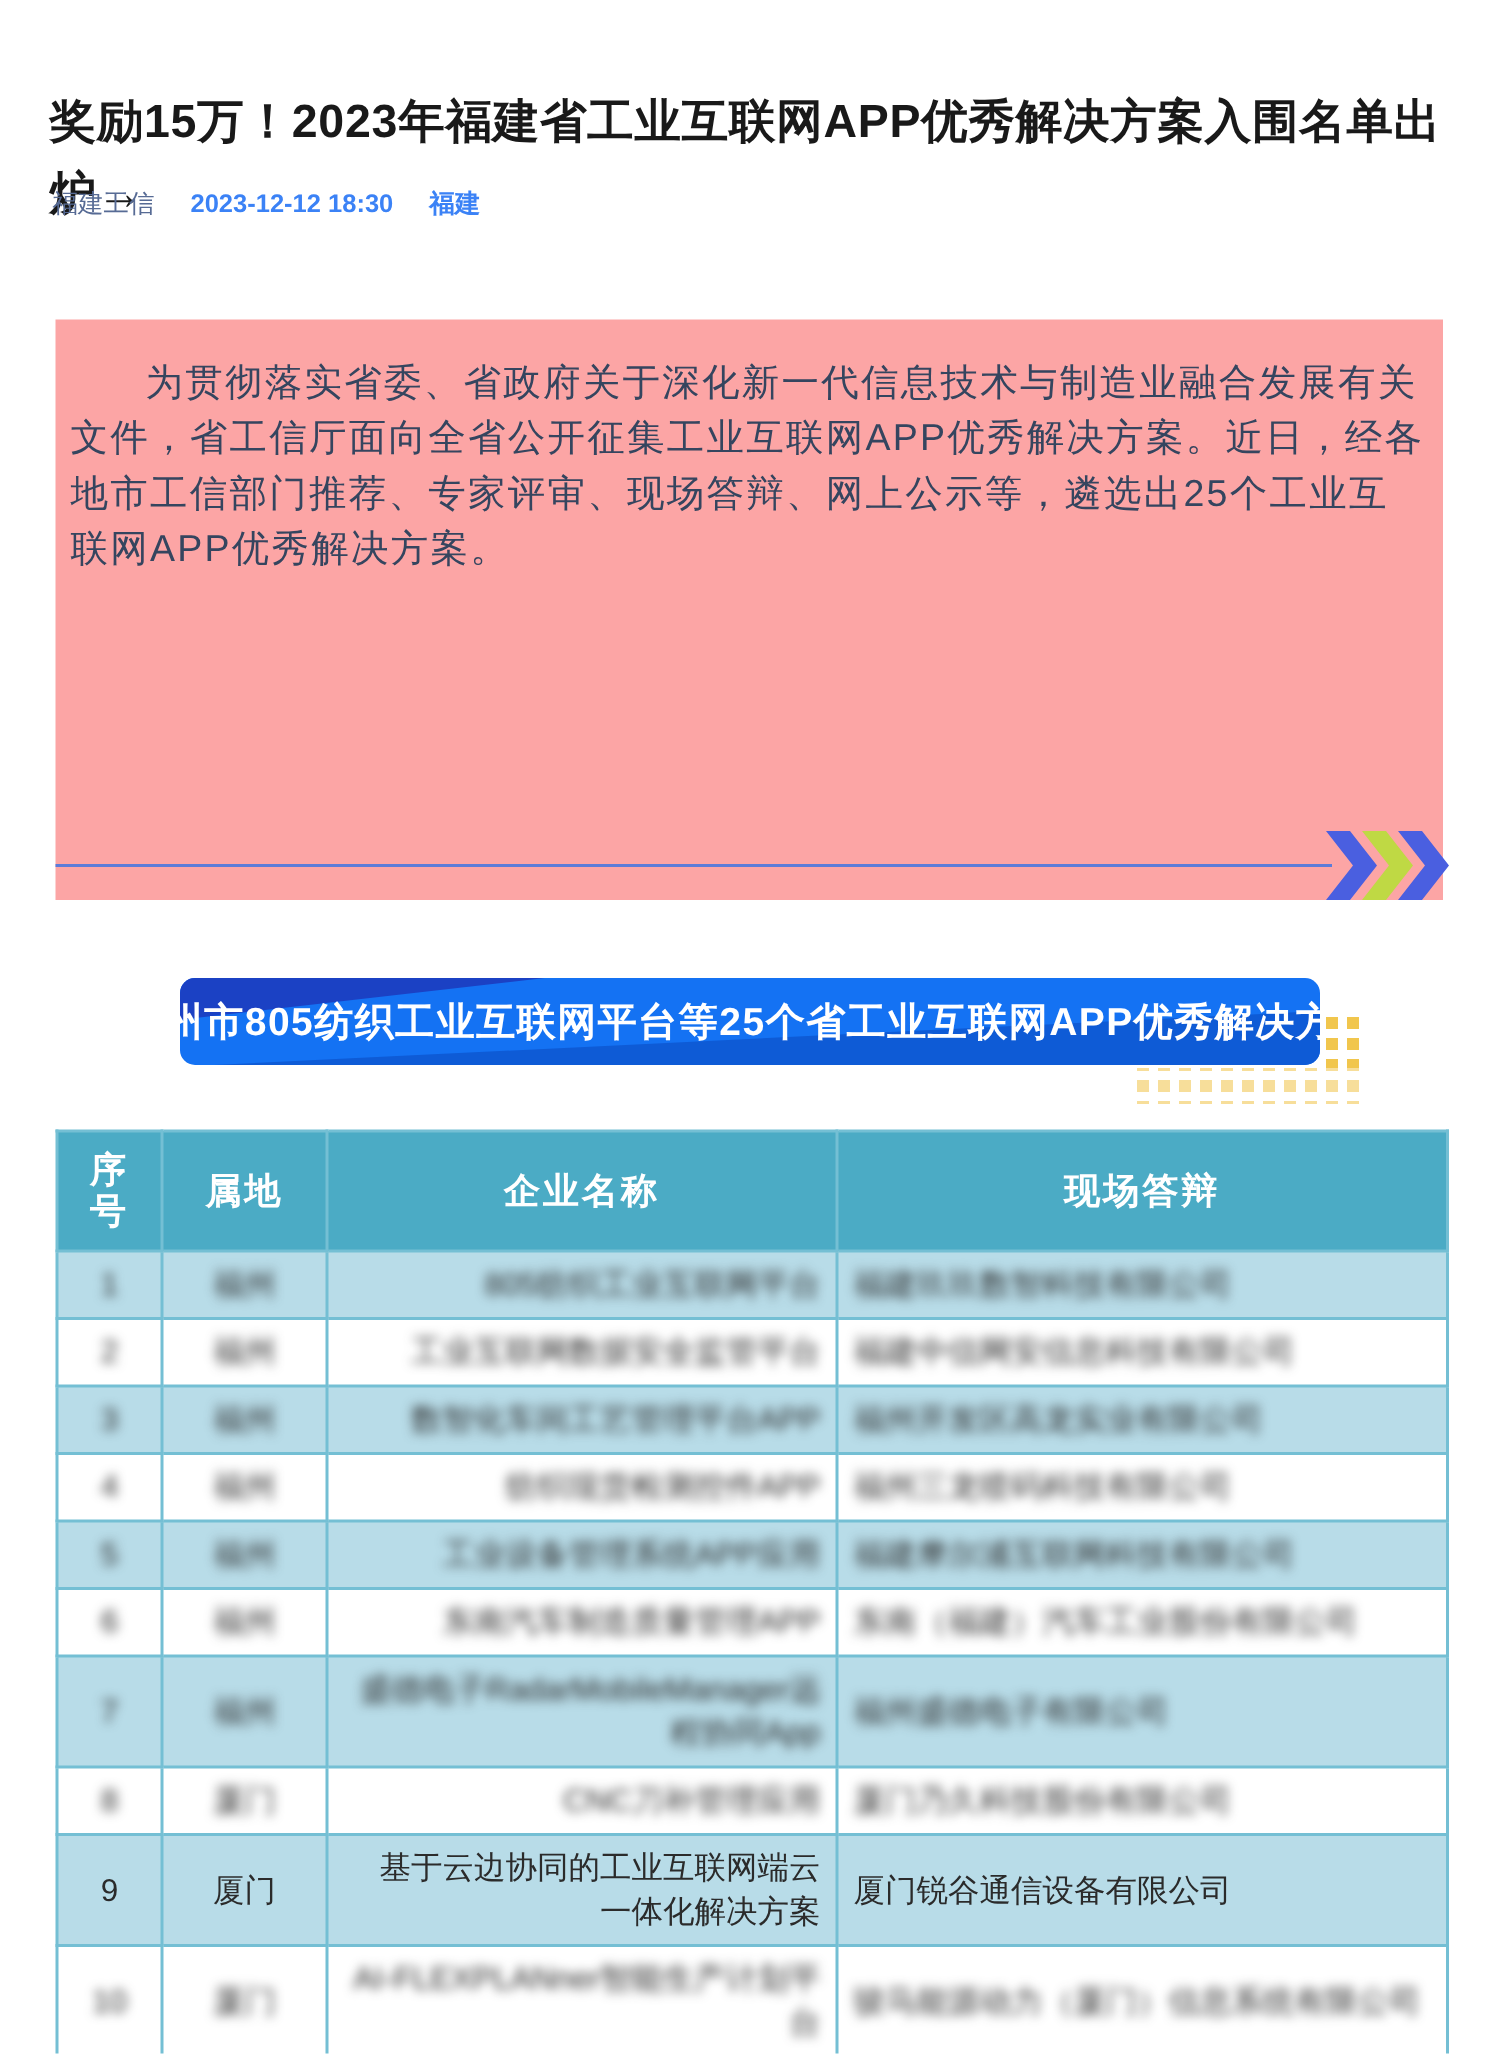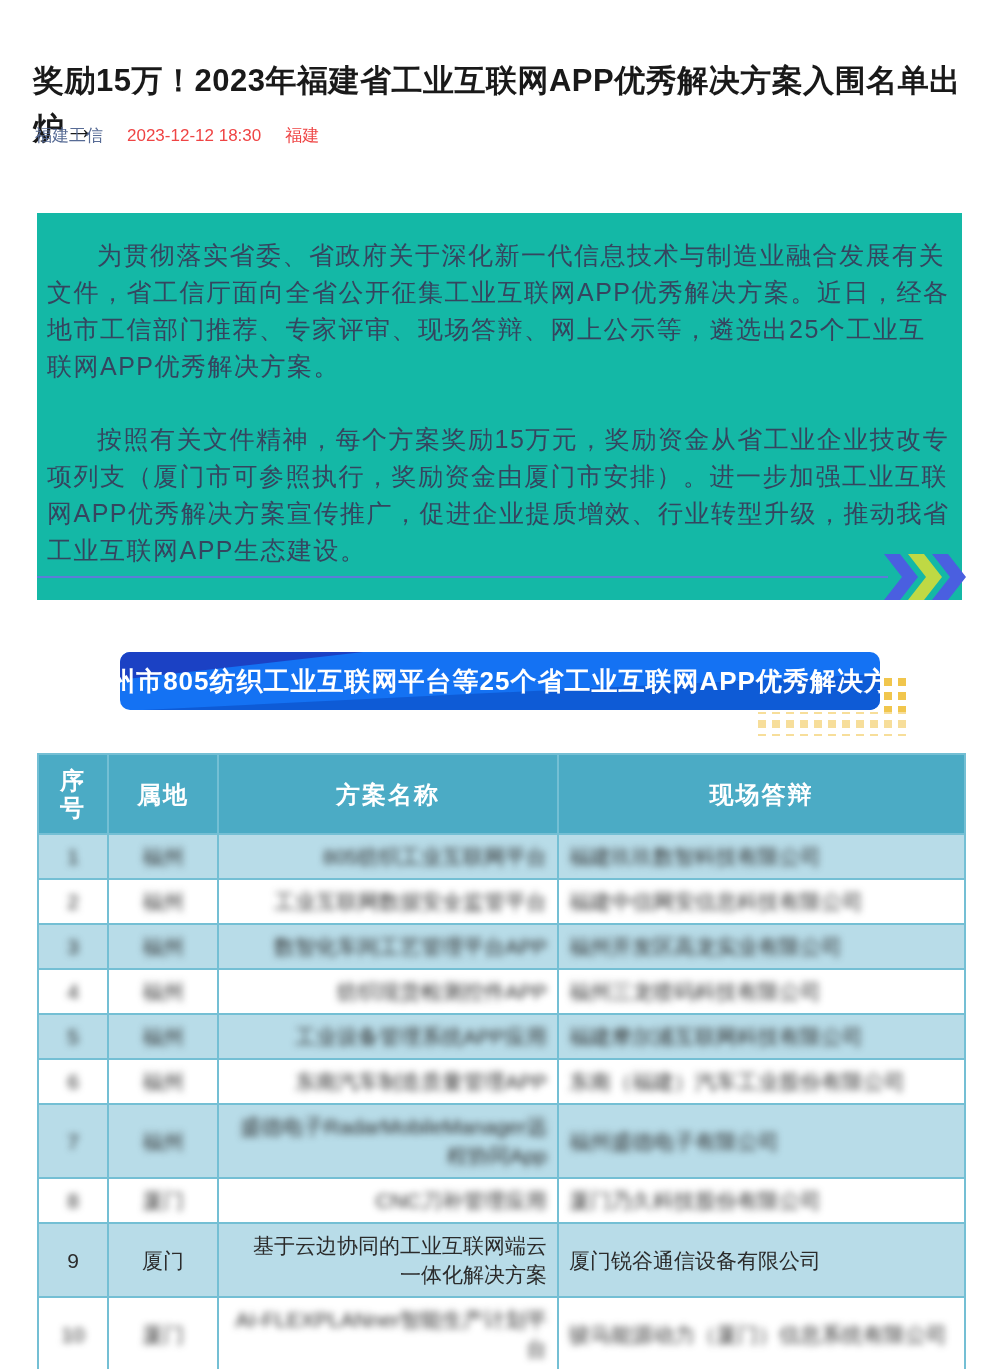--- a/index.html
+++ b/index.html
@@ -13,25 +13,25 @@
   .article-title{
     position:absolute;left:33px;top:36px;width:942px;
     font-size:31px;font-weight:700;color:#191919;
     line-height:48px;letter-spacing:.5px;
   }
   .byline{
     position:absolute;left:35px;top:124px;
     font-size:17px;line-height:24px;display:flex;gap:24px;align-items:center;
   }
   .byline .src{color:#576B95;cursor:pointer;}
-  .byline .meta{color:#ef4444;}
+  .byline .meta{color:#3b82f6;font-weight:bold;}
   
   .intro-box{
     position:absolute;left:37px;top:213px;width:925px;height:387px;
-    background:#14b8a6;box-sizing:border-box;padding:24px 10px 0 10px;
+    background:#fca5a5;box-sizing:border-box;padding:24px 10px 0 10px;
   }
   .intro-box p{
     margin:0 0 36px 0;text-indent:2em;
     font-size:25px;line-height:37px;letter-spacing:1.5px;color:#35455F;
   }
   .intro-divider{
     position:absolute;left:0;right:74px;bottom:22px;
     border-top:2px solid #5C7CD9;
   }
   .chevrons{position:absolute;right:-6px;bottom:0px;width:84px;height:46px;}
@@ -88,21 +88,20 @@
 <h1 class="article-title">奖励15万！2023年福建省工业互联网APP优秀解决方案入围名单出炉→</h1>
 
 <div class="byline">
   <span class="src">福建工信</span>
   <span class="meta">2023-12-12 18:30</span>
   <span class="meta">福建</span>
 </div>
 
 <div class="intro-box">
   <p>为贯彻落实省委、省政府关于深化新一代信息技术与制造业融合发展有关文件，省工信厅面向全省公开征集工业互联网APP优秀解决方案。近日，经各地市工信部门推荐、专家评审、现场答辩、网上公示等，遴选出25个工业互联网APP优秀解决方案。</p>
-  <p>按照有关文件精神，每个方案奖励15万元，奖励资金从省工业企业技改专项列支（厦门市可参照执行，奖励资金由厦门市安排）。进一步加强工业互联网APP优秀解决方案宣传推广，促进企业提质增效、行业转型升级，推动我省工业互联网APP生态建设。</p>
   <div class="intro-divider"></div>
   <svg class="chevrons" viewBox="0 0 84 46" aria-hidden="true">
     <path d="M0 0 L16 0 L34 23 L16 46 L0 46 L18 23 Z" fill="#4A5FE0"></path>
     <path d="M24 0 L40 0 L58 23 L40 46 L24 46 L42 23 Z" fill="#BFD944"></path>
     <path d="M48 0 L64 0 L82 23 L64 46 L48 46 L66 23 Z" fill="#4A5FE0"></path>
   </svg>
 </div>
 
 <div class="banner-wrap">
   <div class="banner">
@@ -128,21 +127,21 @@
   <colgroup>
     <col style="width:70px">
       <col style="width:110px">
       <col style="width:340px">
       <col style="width:407px">
   </colgroup>
   <thead>
     <tr>
       <th><span class="wrap-narrow">序号</span></th>
       <th>属地</th>
-      <th>方案名称</th>
+      <th>企业名称</th>
       <th>现场答辩</th>
     </tr>
   </thead>
   <tbody>
       <tr class="row-blue blurred">
     <td class="c-no"><span class="cell-text">1</span></td>
     <td class="c-region"><span class="cell-text">福州</span></td>
     <td class="c-solution"><span class="cell-text">805纺织工业互联网平台</span></td>
     <td class="c-company"><span class="cell-text">福建玖玖数智科技有限公司</span></td>
   </tr>

